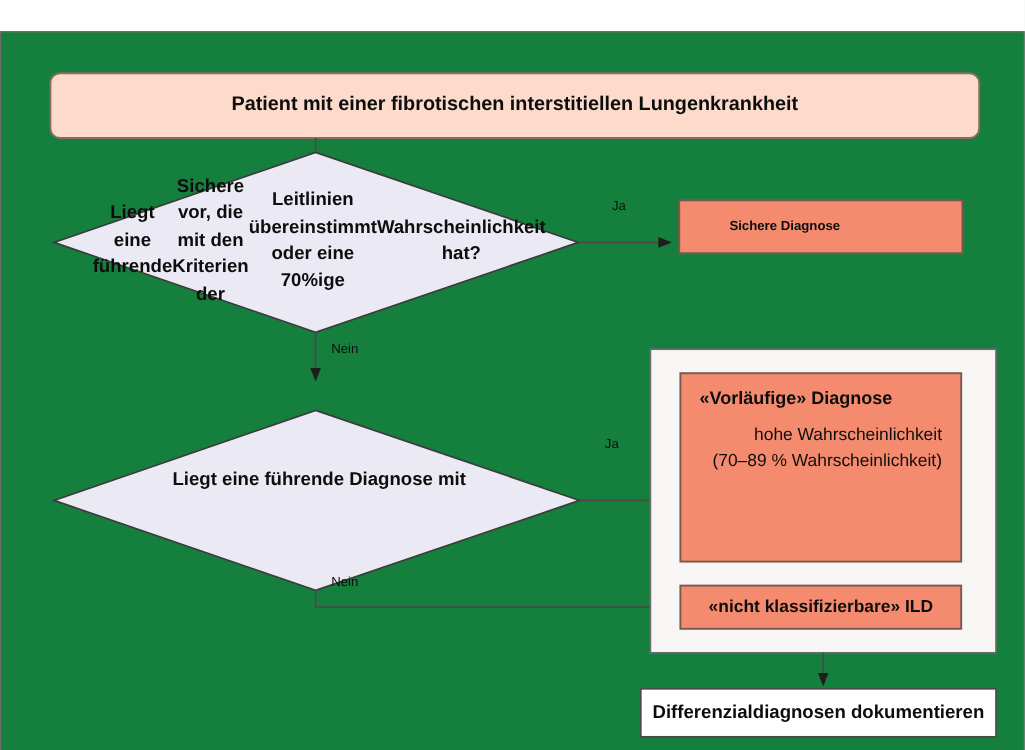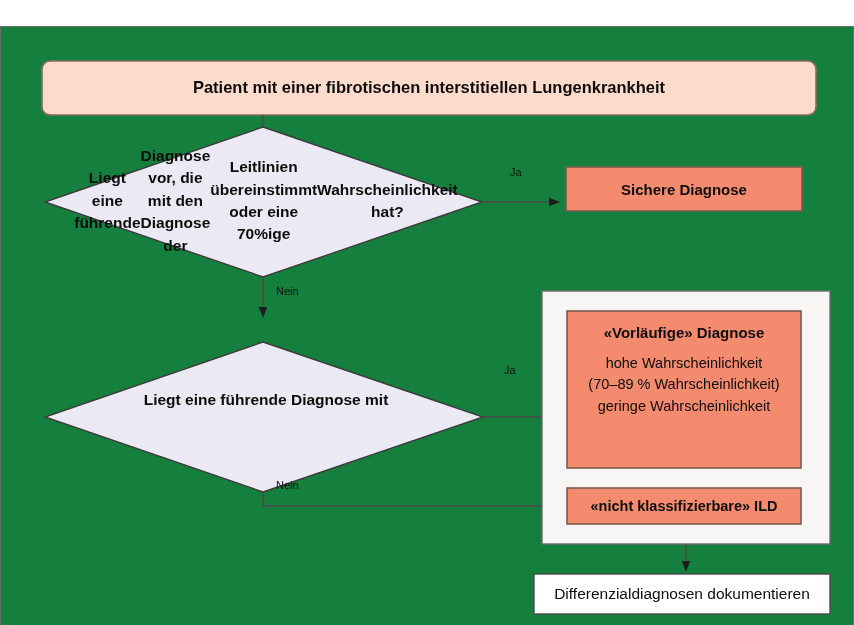--- a/index.html
+++ b/index.html
@@ -35,21 +35,21 @@
     justify-content: center;
     text-align: center;
     box-sizing: border-box;
     pointer-events: none;
   }
   .bold-text {
     font-weight: bold;
     color: #0d0d0d;
   }
   .plain-text {
-    font-weight: normal;
+    font-weight: bold;
     color: #0d0d0d;
   }
   .edge-label {
     position: absolute;
     font-size: 11px;
     font-weight: normal;
     color: #0d0d0d;
     white-space: nowrap;
   }
   
@@ -76,48 +76,48 @@
     left: 110px;
     top: 348px;
     width: 310px;
     height: 50px;
     font-size: 15.5px;
     line-height: 1.45;
     flex-direction: column;
   }
   
   #sure-label {
-    left: 566px;
+    left: 536px;
     top: 141px;
     width: 234px;
     height: 42px;
-    font-size: 15px;
+    font-size: 11px;
   }
   
   #prov-block {
     left: 568px;
     top: 285px;
     width: 230px;
     height: 155px;
     display: block;
     padding: 12px 14px 0 14px;
   }
   #prov-block .prov-title {
     font-size: 15px;
     font-weight: bold;
     color: #0d0d0d;
     margin-bottom: 11px;
-    text-align: center;
+    text-align: left;
     line-height: 1.2;
   }
   #prov-block .prov-line {
     font-size: 14.5px;
     font-weight: normal;
     color: #0d0d0d;
-    text-align: center;
+    text-align: right;
     line-height: 1.48;
   }
   
   #ild-label {
     left: 568px;
     top: 462px;
     width: 230px;
     height: 34px;
     font-size: 14.5px;
   }
@@ -172,36 +172,35 @@
 
     <line x1="685" y1="517" x2="685" y2="544" stroke="#4a4a4a" stroke-width="1.4" marker-end="url(#arrowhead)"></line>
 
     <rect x="533" y="547" width="296" height="40" fill="#ffffff" stroke="#4a4a4a" stroke-width="1.4"></rect>
   </svg>
 
   <div class="node-text bold-text" id="banner-label">Patient mit einer fibrotischen interstitiellen Lungenkrankheit</div>
 
   <div class="node-text" id="decision1-label">
     <span class="bold-text">Liegt eine führende</span>
-    <span class="bold-text">Diagnose vor, die mit den Diagnose der</span>
+    <span class="bold-text">Sichere vor, die mit den Kriterien der</span>
     <span class="bold-text">Leitlinien übereinstimmt oder eine 70%ige</span>
     <span class="bold-text">Wahrscheinlichkeit hat?</span>
   </div>
 
   <div class="node-text" id="decision2-label">
     <span class="bold-text">Liegt eine führende Diagnose mit</span>
   </div>
 
   <div class="node-text bold-text" id="sure-label">Sichere Diagnose</div>
 
   <div class="node-text" id="prov-block">
     <div class="prov-title">«Vorläufige» Diagnose</div>
     <div class="prov-line">hohe Wahrscheinlichkeit</div>
     <div class="prov-line">(70–89 % Wahrscheinlichkeit)</div>
-    <div class="prov-line">geringe Wahrscheinlichkeit</div>
   </div>
 
   <div class="node-text bold-text" id="ild-label">«nicht klassifizierbare» ILD</div>
 
   <div class="node-text plain-text" id="doc-label">Differenzialdiagnosen dokumentieren</div>
 
   <div class="edge-label" id="label-ja-1">Ja</div>
   <div class="edge-label" id="label-nein-1">Nein</div>
   <div class="edge-label" id="label-ja-2">Ja</div>
   <div class="edge-label" id="label-nein-2">Nein</div>

